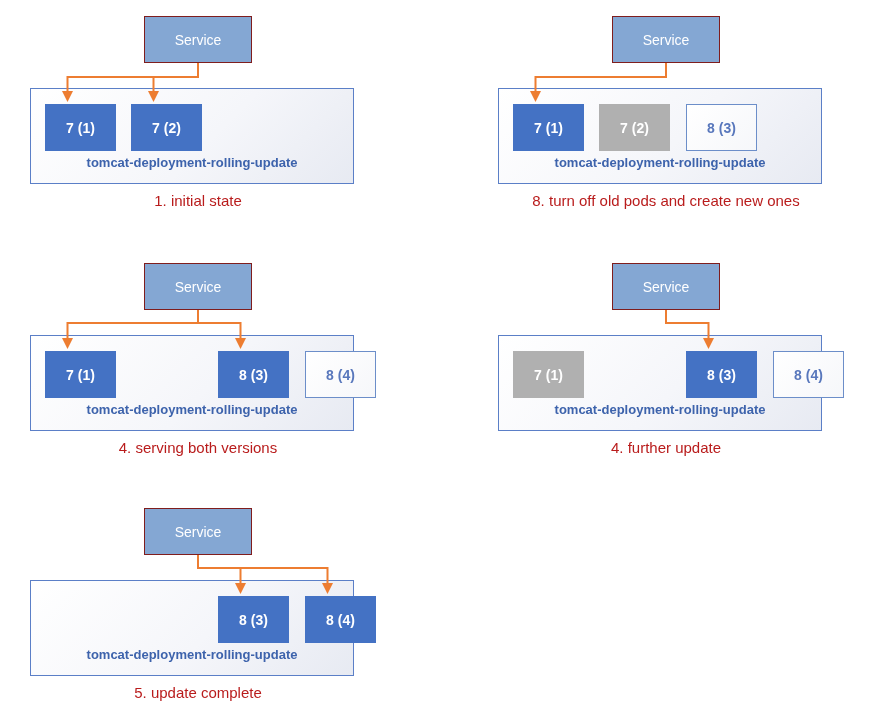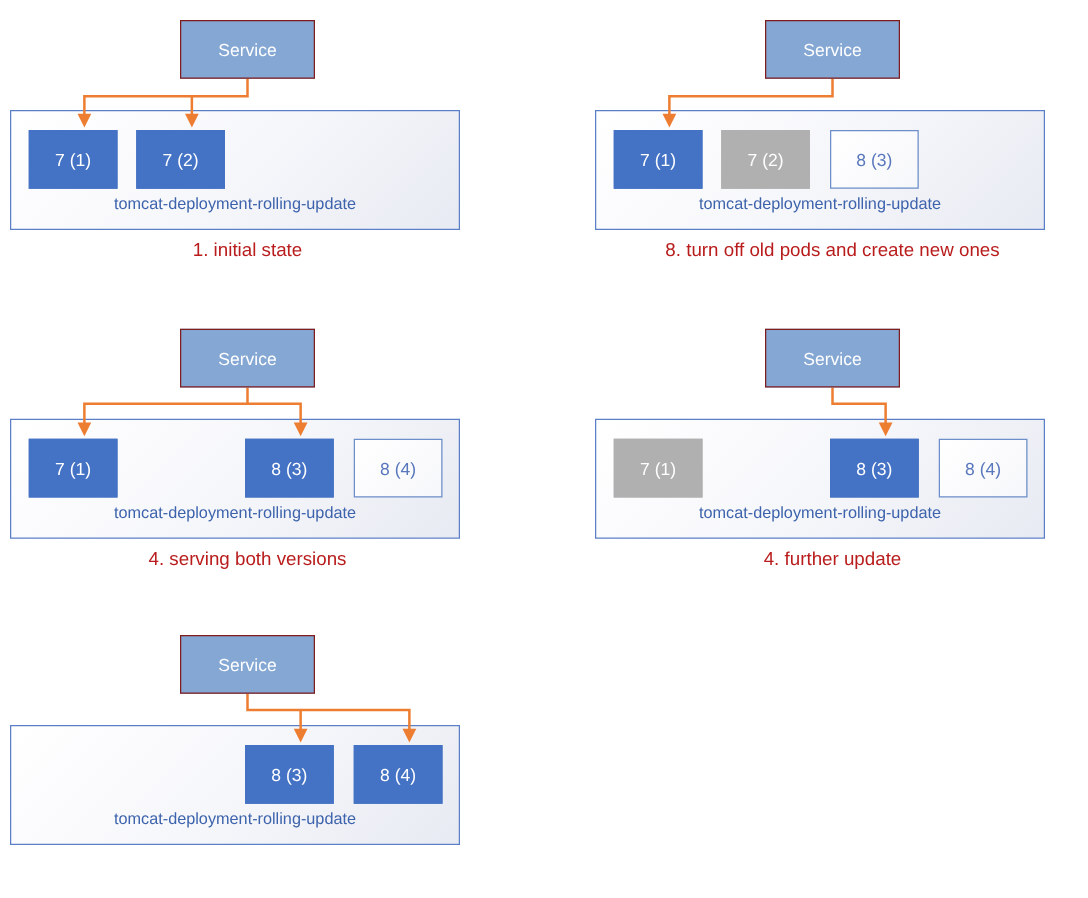--- a/index.html
+++ b/index.html
@@ -24,24 +24,25 @@
     color: #ffffff; font-size: 14px;
     display: flex; align-items: center; justify-content: center;
     z-index: 3;
   }
 
   .arrows { position: absolute; left: 0; top: 0; z-index: 2; pointer-events: none; }
   .arrows path { stroke: #ed7d31; stroke-width: 2; fill: none; }
   .arrows polygon { fill: #ed7d31; }
 
   .deployment {
-    position: absolute; left: 8px; top: 88px; width: 360px; height: 96px;
+    position: absolute; left: 30px; top: 88px; width: 324px; height: 96px;
     border: 1px solid #5b7fc7;
     background: linear-gradient(135deg, #ffffff 0%, #f5f6fa 55%, #e7eaf2 100%);
     z-index: 1;
+    font-weight: bold;
   }
   .deploy-label {
     position: absolute; left: 0; top: 66px; width: 100%;
     text-align: center; color: #3d63ac; font-size: 13px;
   }
 
   .pod {
     position: absolute; top: 15px; width: 71px; height: 47px;
     display: flex; align-items: center; justify-content: center;
     font-size: 14px;
@@ -170,15 +171,16 @@
     </svg>
     <div class="deployment">
       <div class="pod s2" data-state="active">
         <span>8 (3)</span>
       </div>
       <div class="pod s3" data-state="active">
         <span>8 (4)</span>
       </div>
       <div class="deploy-label">tomcat-deployment-rolling-update</div>
     </div>
+    <div class="caption">5. update complete</div>
   </section>
 
 </div>
 
 </body></html>

